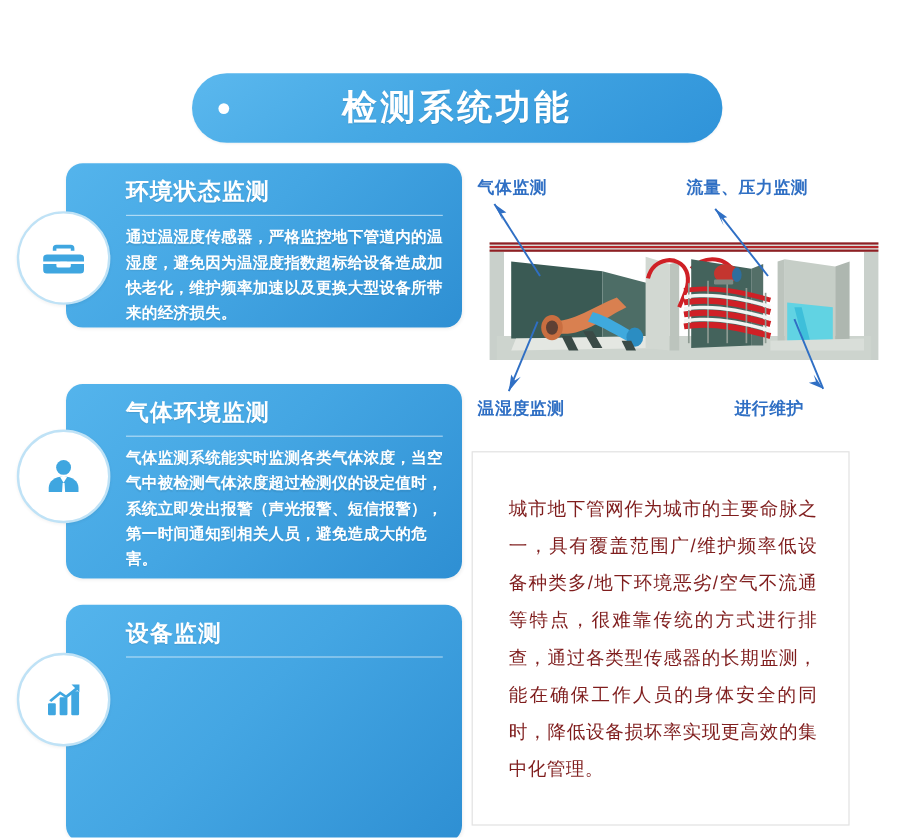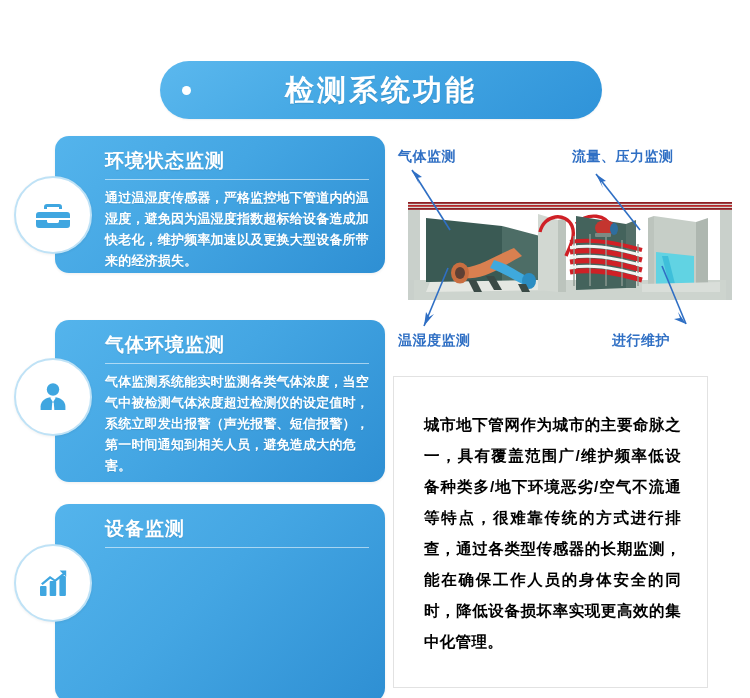--- a/index.html
+++ b/index.html
@@ -121,26 +121,25 @@
   .desc-box {
     position: absolute;
     left: 3px; top: 364px;
     width: 315px; height: 312px;
     border: 1px solid #e2e2e2;
     background: #ffffff;
     box-shadow: 0 0 0 0 rgba(0,0,0,0);
     padding: 32px 26px 26px 30px;
   }
   .desc-text {
-    color: #000000;
+    color: #7f1d1d;
     font-size: 15.5px;
     line-height: 2.0;
     letter-spacing: 0.3px;
     text-align: justify;
-    font-weight: bold;
   }
 </style>
 </head>
 <body>
 
 <div class="page">
 
   <div class="banner">
     <span class="banner-dot left"></span>
     <span class="banner-title">检测系统功能</span>

